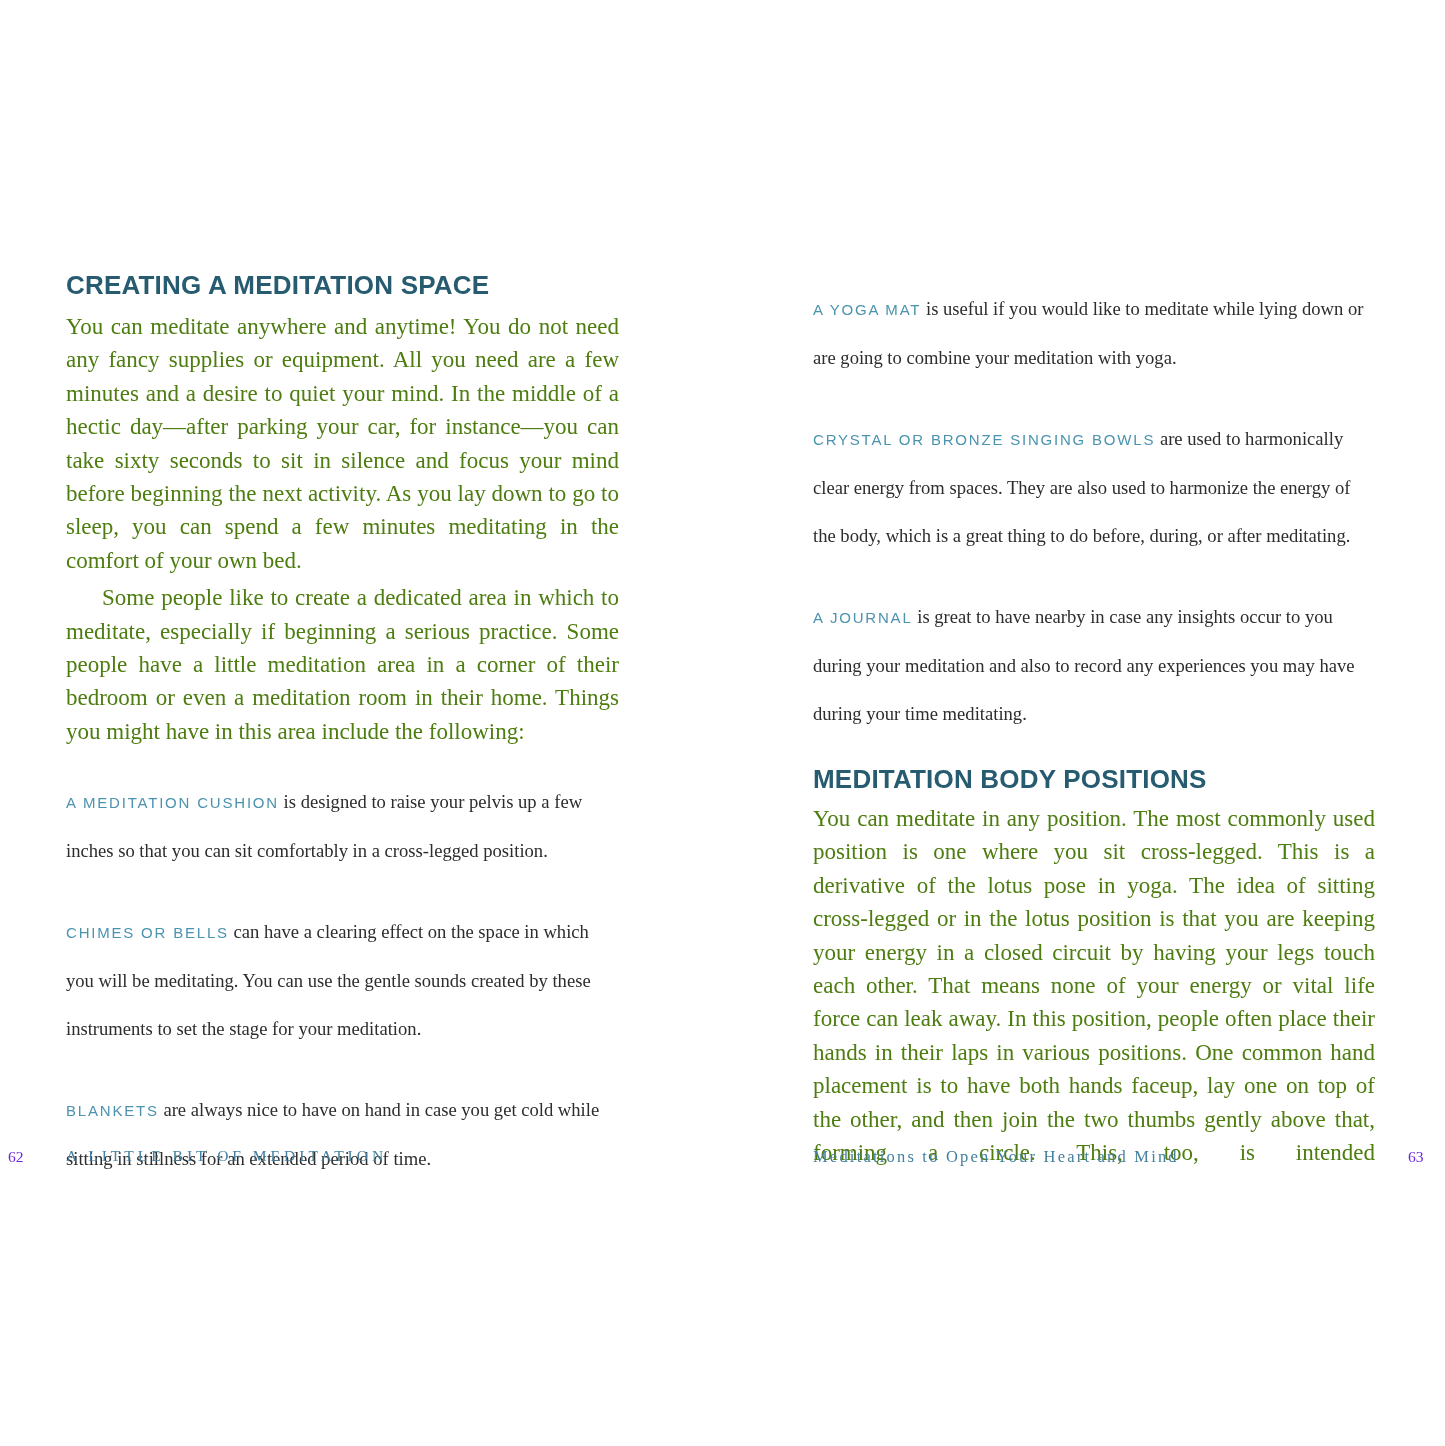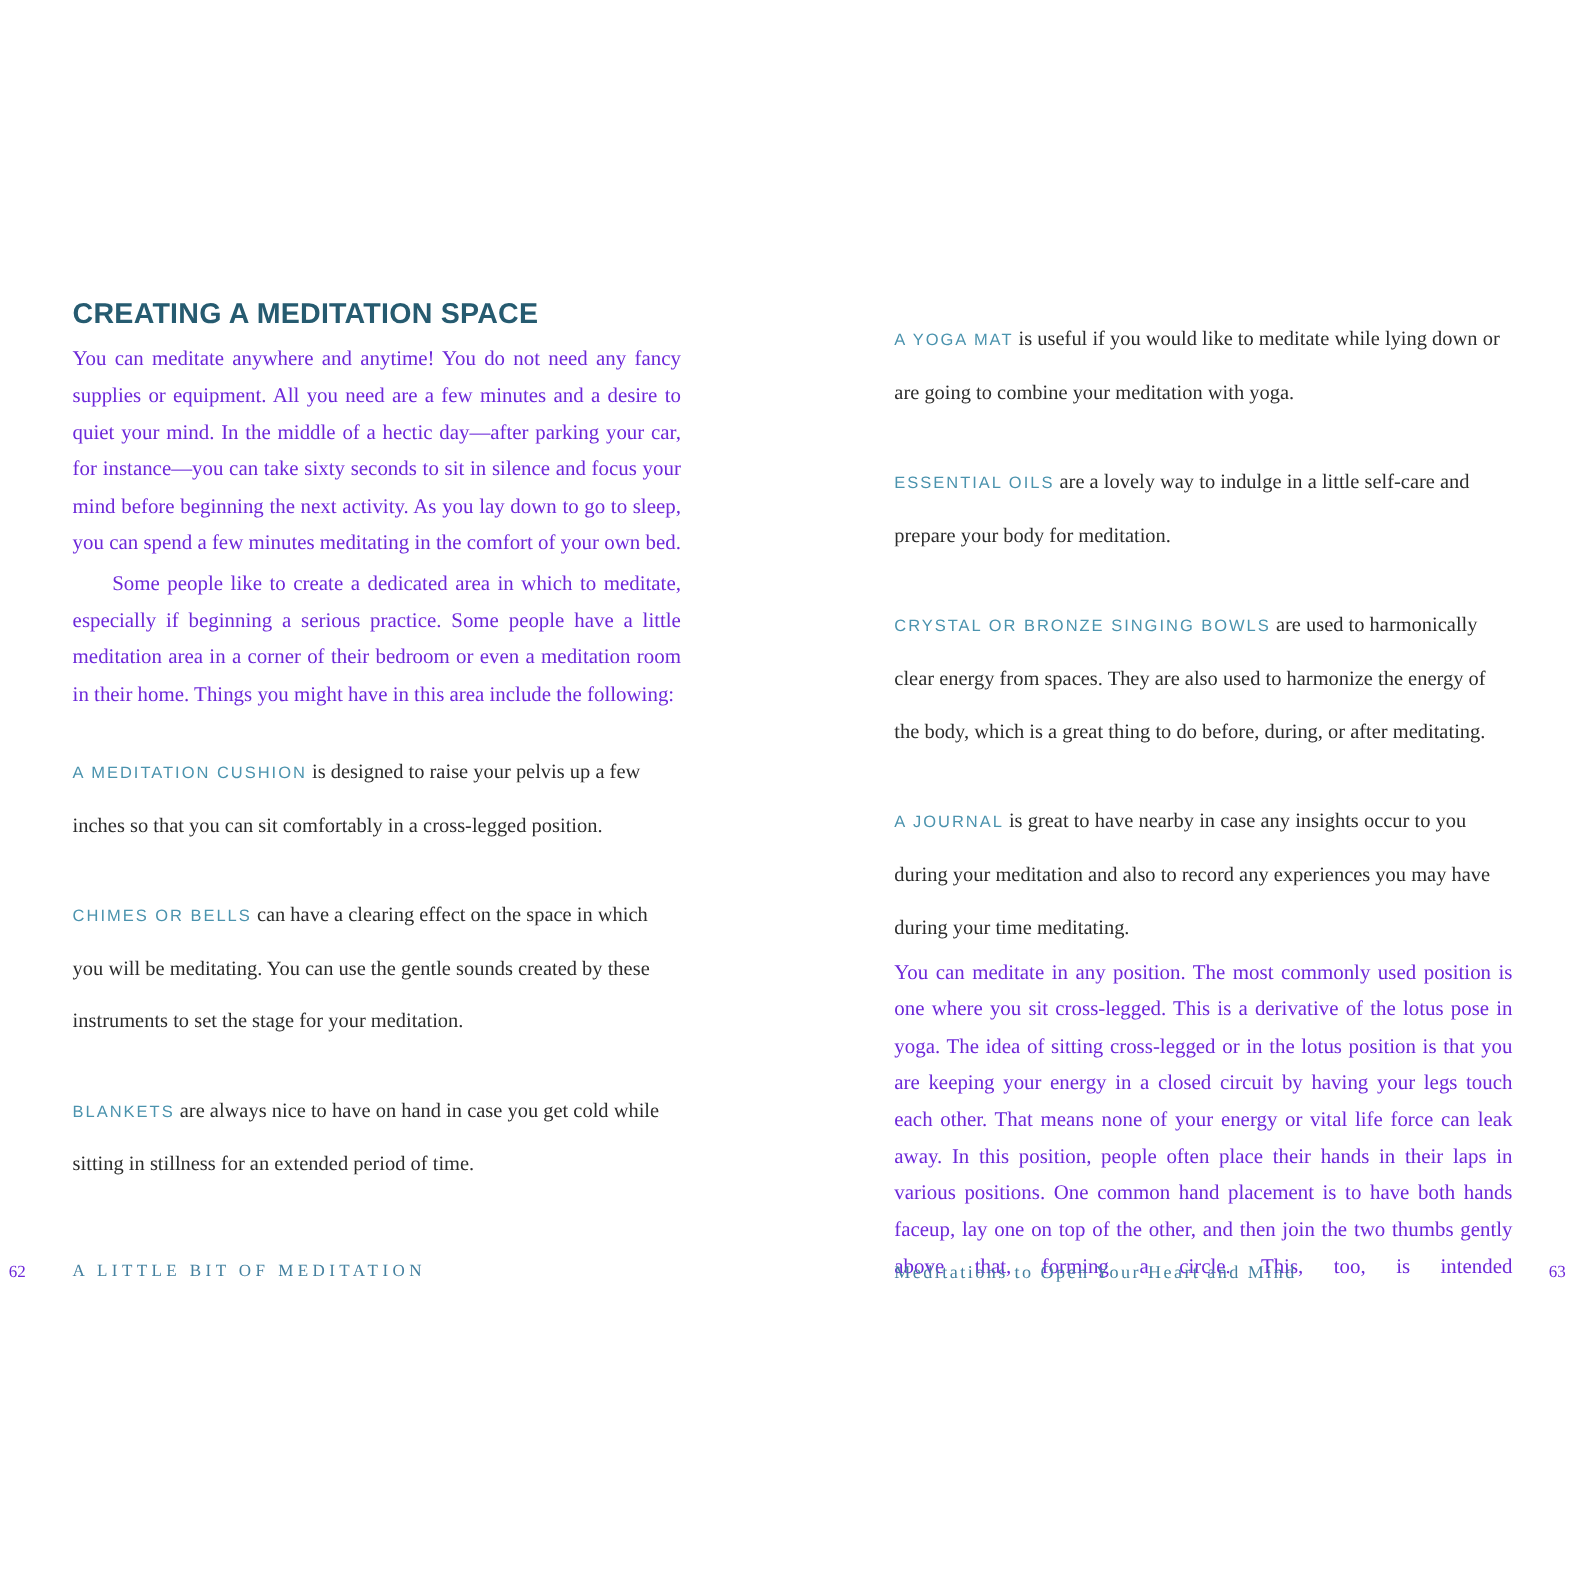--- a/index.html
+++ b/index.html
@@ -35,23 +35,23 @@
     line-height: 30px;
     letter-spacing: 0.2px;
     color: #265b70;
     margin: 0 0 10px 0;
   }
   h2.section-heading.right-heading {
     margin-top: 26px;
     margin-bottom: 8px;
   }
   p.body-para {
-    font-size: 19px;
+    font-size: 23px;
     line-height: 33.4px;
-    color: #6d28d9;
+    color: #4d7c0f;
     margin: 0;
     text-align: justify;
   }
   p.body-para.indent-first {
     text-indent: 36px;
     margin-top: 4px;
   }
   p.body-para.continues {
     text-align-last: justify;
   }
@@ -119,26 +119,26 @@
   <p class="item"><span class="item-label">CHIMES OR BELLS</span><span> can have a clearing effect on the space in which you will be meditating. You can use the gentle sounds created by these instruments to set the stage for your meditation.</span></p>
 
   <p class="item"><span class="item-label">BLANKETS</span><span> are always nice to have on hand in case you get cold while sitting in stillness for an extended period of time.</span></p>
 </div>
   </div>
 
   <div class="page-content right-content">
     <div>
   <p class="item first-right"><span class="item-label">A YOGA MAT</span><span> is useful if you would like to meditate while lying down or are going to combine your meditation with yoga.</span></p>
 
-  <p class="item"><span class="item-label">ESSENTIAL OILS</span><span> are a lovely way to indulge in a little self-care and prepare your body for meditation.</span></p>
 
   <p class="item"><span class="item-label">CRYSTAL OR BRONZE SINGING BOWLS</span><span> are used to harmonically clear energy from spaces. They are also used to harmonize the energy of the body, which is a great thing to do before, during, or after meditating.</span></p>
 
   <p class="item"><span class="item-label">A JOURNAL</span><span> is great to have nearby in case any insights occur to you during your meditation and also to record any experiences you may have during your time meditating.</span></p>
 </div>
+    <h2 class="section-heading right-heading">MEDITATION BODY POSITIONS</h2>
     <p class="body-para continues">You can meditate in any position. The most commonly used position is one where you sit cross-legged. This is a derivative of the lotus pose in yoga. The idea of sitting cross-legged or in the lotus position is that you are keeping your energy in a closed circuit by having your legs touch each other. That means none of your energy or vital life force can leak away. In this position, people often place their hands in their laps in various positions. One common hand placement is to have both hands faceup, lay one on top of the other, and then join the two thumbs gently above that, forming a circle. This, too, is intended</p>
   </div>
 
   <div class="folio folio-left">62</div>
   <div class="running-head running-head-left">A LITTLE BIT OF MEDITATION</div>
   <div class="running-head running-head-right">Meditations to Open Your Heart and Mind</div>
   <div class="folio folio-right">63</div>
 
 </div>
 

